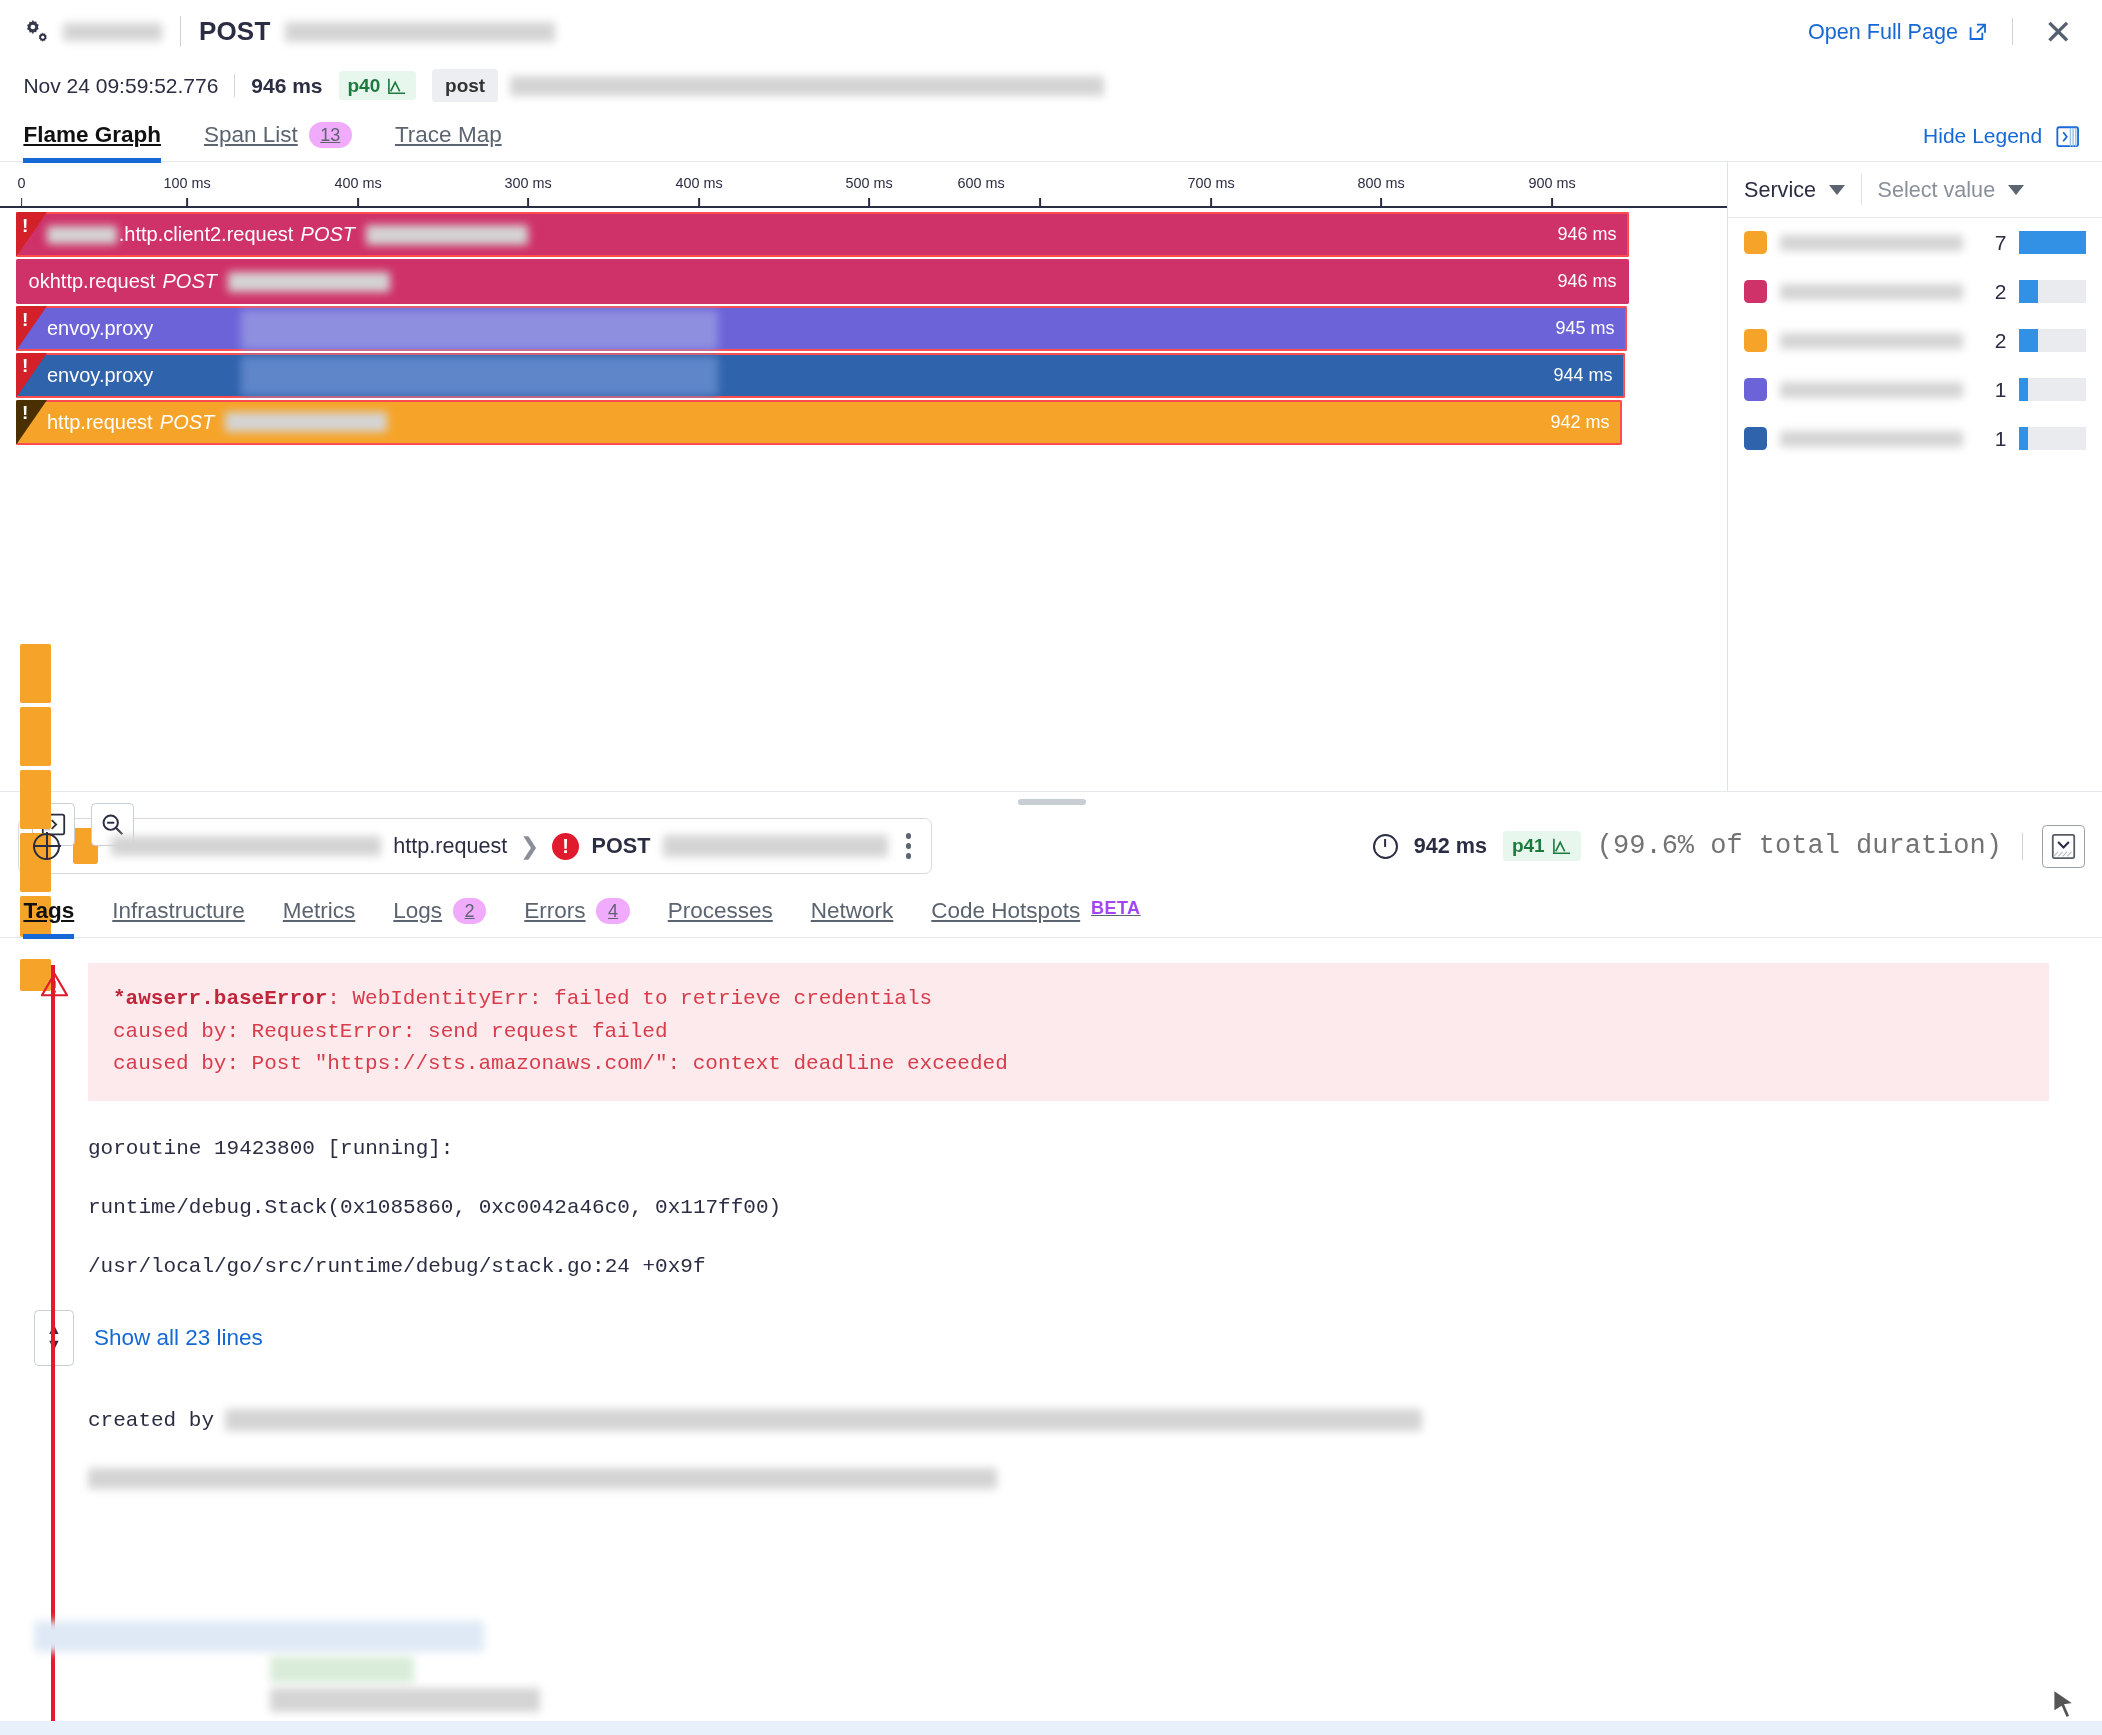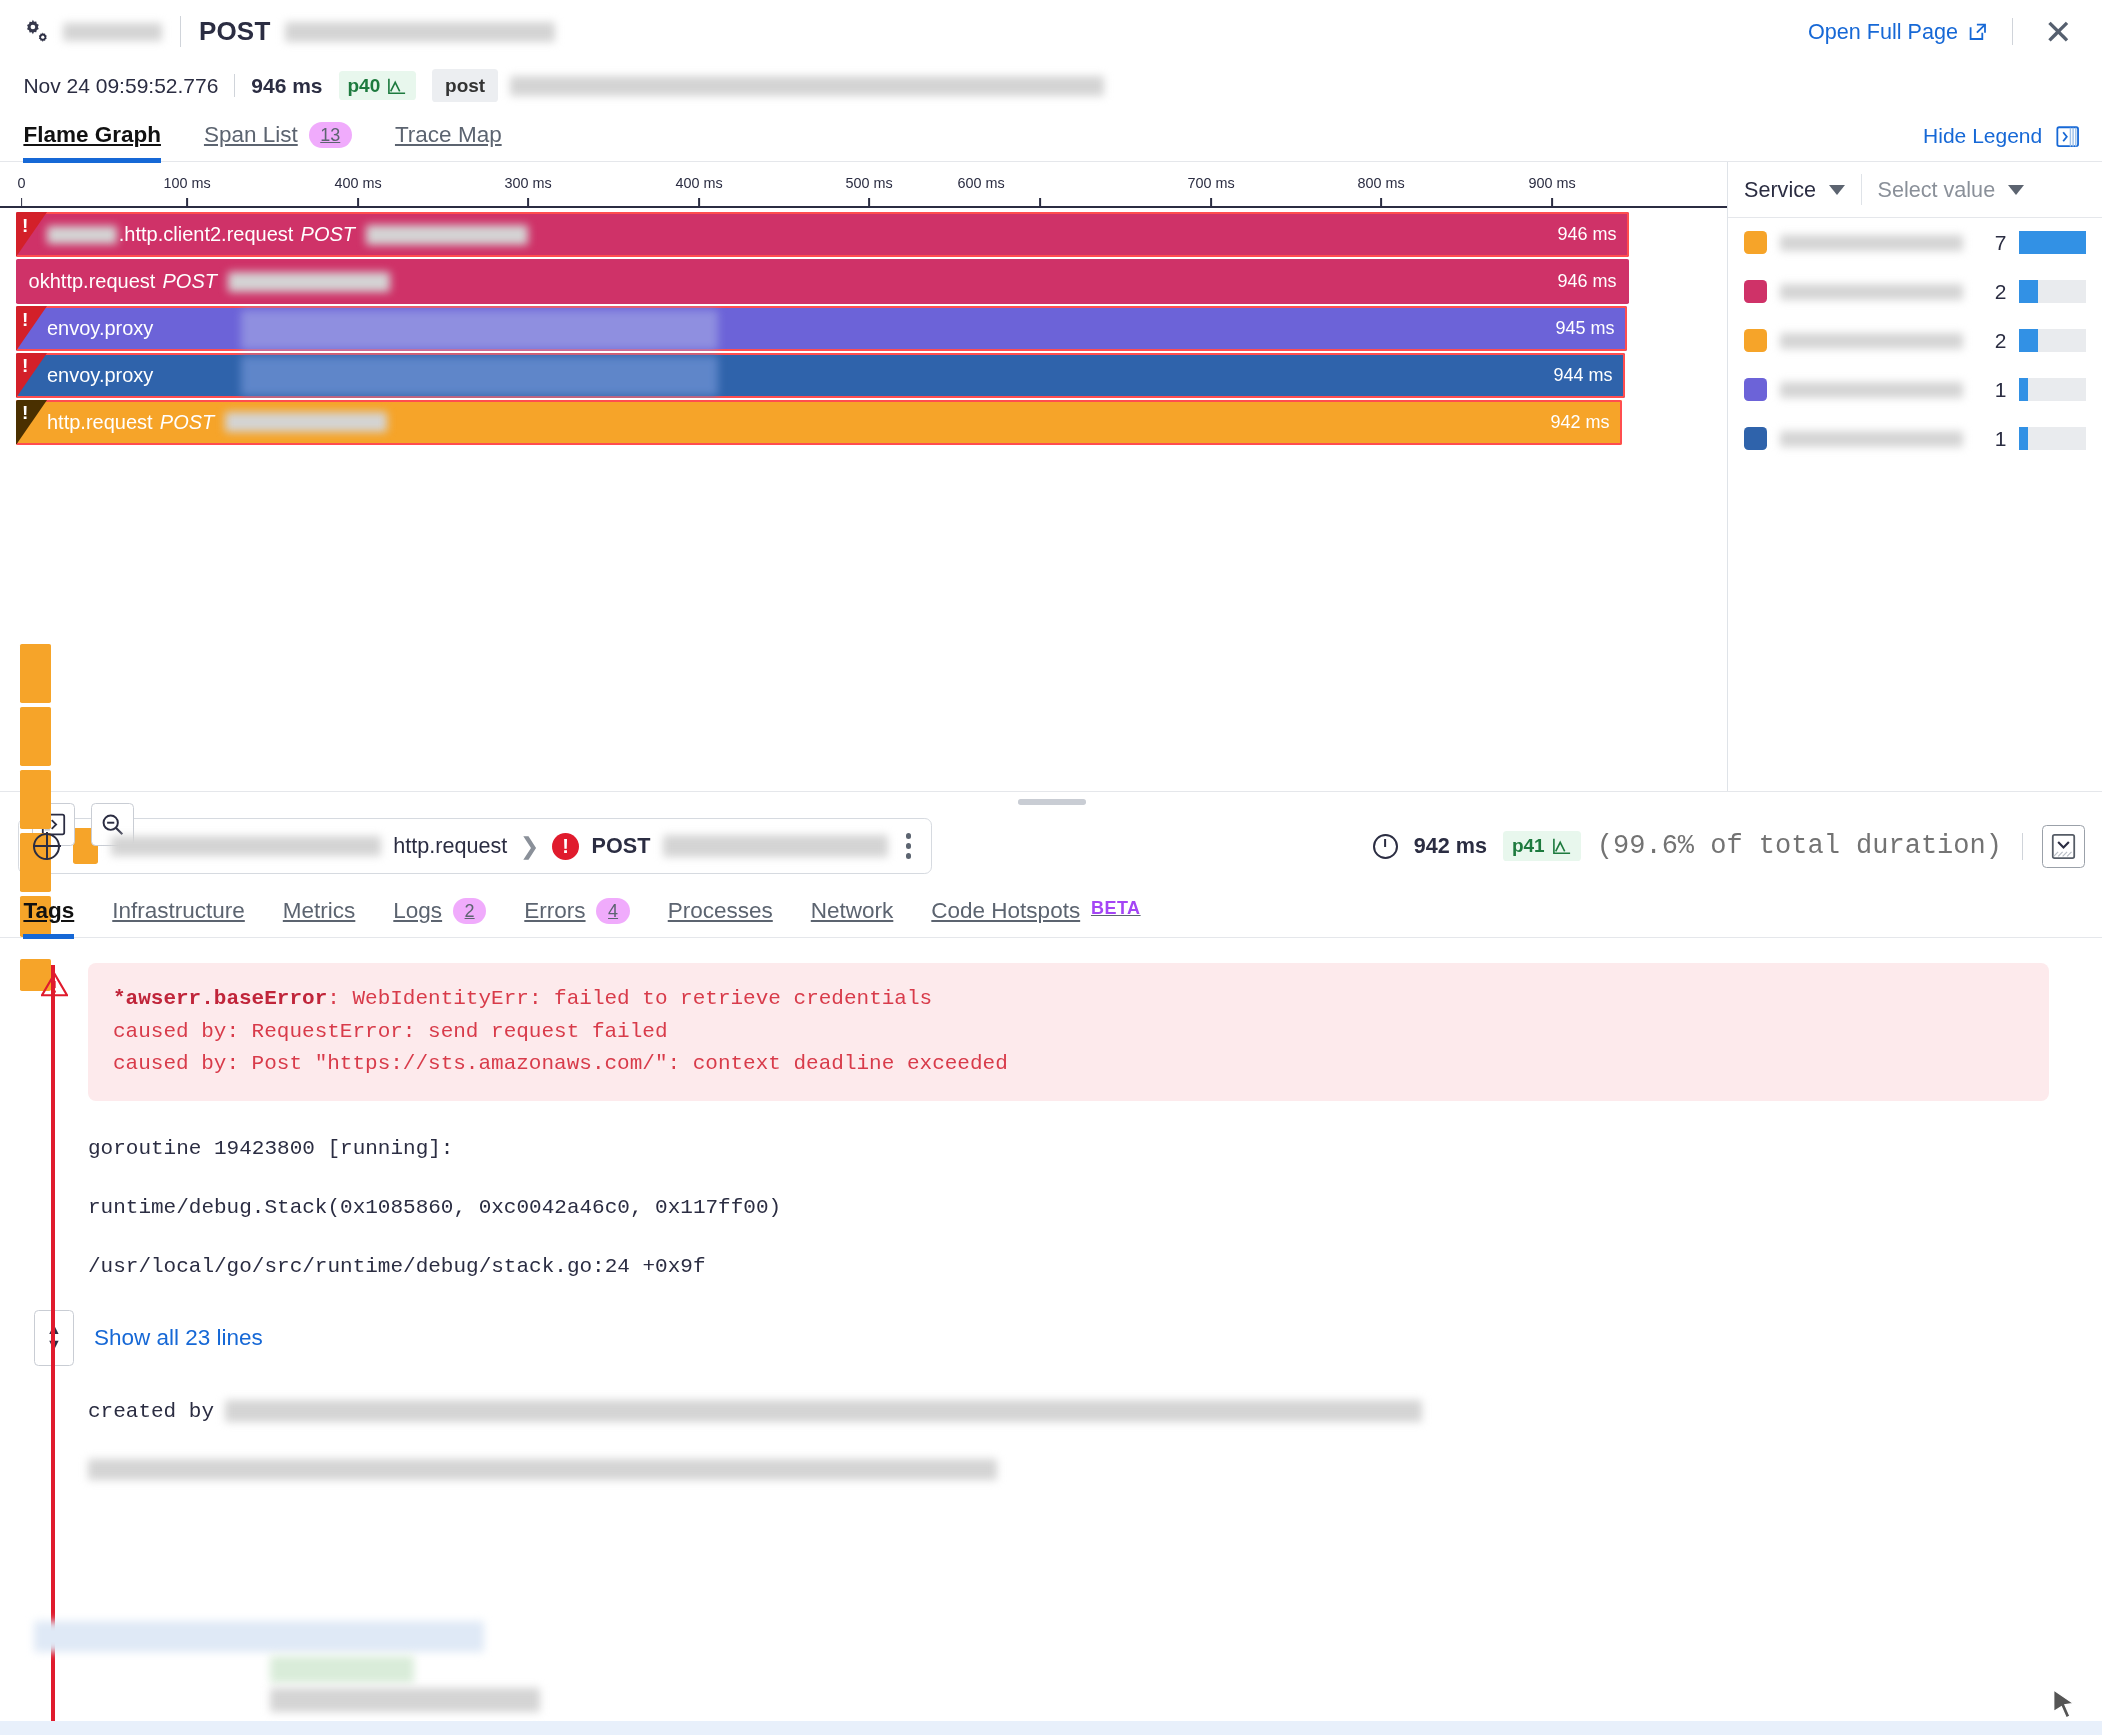--- a/index.html
+++ b/index.html
@@ -108,35 +108,35 @@
 
   
   #tabs-detail { height:58px; display:flex; align-items:flex-end; padding:0 23.4px; border-bottom:1.8px solid #e5e7eb; }
   #tabs-detail .tab { margin-right:38px; }
   .beta { color:#a445f5; font-weight:bold; font-size:18px; letter-spacing:0.5px;}
 
   
   #error-area { padding: 25px 0 0 0; position:relative; }
   .err-left-rail { position:absolute; left:51px; top:27px; width:3.6px; background:#e01b2d; }
   .err-warn-icon { position:absolute; left:41px; top:34px; width:27px; height:25px; }
-  .err-box { margin-left:88px; margin-right:54px; background:#fdeaec; border-radius:8px; padding:20px 25px; }
+  .err-box { margin-left:88px; margin-right:54px; background:#fdeaec; border-radius:1px; padding:20px 25px; }
   .err-line { font-family:"Liberation Mono", monospace; font-size:21px; color:#d83b4a; line-height:1.55; white-space:pre;}
   .err-line b { color:#c0253a; font-weight:bold;}
 
   .err-meta { margin-left:88px; display:flex; align-items:center; gap:0; margin-top:31px; font-size:21px;}
   .link-blue { color:#1668d6; cursor:pointer; display:flex; align-items:center; gap:9px;}
   .err-meta .sep { width:0.9px;height:27px;background:#d0d4da;margin:0 18px;}
 
   .stack-line { margin-left:88px; font-family:"Liberation Mono", monospace; font-size:21px; color:#2b2d42; margin-top:36px;}
   #show-all-wrap { display:flex; align-items:center; margin-top:32px; margin-left:34px; gap:20px; }
   .updown { width:40px;height:56px;border:0.9px solid #c9cdd4;border-radius:4.5px;display:flex;flex-direction:column;align-items:center;justify-content:center;gap:3.6px;cursor:pointer;background:#fff;}
   .updown span { font-size:16px;line-height:0.8;color:#2b2d42;}
   #show-all-link { color:#1668d6; font-size:22.5px; cursor:pointer; }
 
-  .created-row { margin-left:88px; margin-top:34px; font-family:"Liberation Mono", monospace; font-size:21px; display:flex; align-items:center; gap:10.8px;}
+  .created-row { margin-left:88px; margin-top:43px; font-family:"Liberation Mono", monospace; font-size:21px; display:flex; align-items:center; gap:10.8px;}
 
   
   #bottom-fade { position:absolute; left:0; right:0; bottom:0; height:162px; }
   .cursor-arrow { position:absolute; right:25px; bottom:16px; width:27px;height:31px; }
 </style>
 </head>
 <body>
 
 <div id="top-header">
   <span class="gears">

